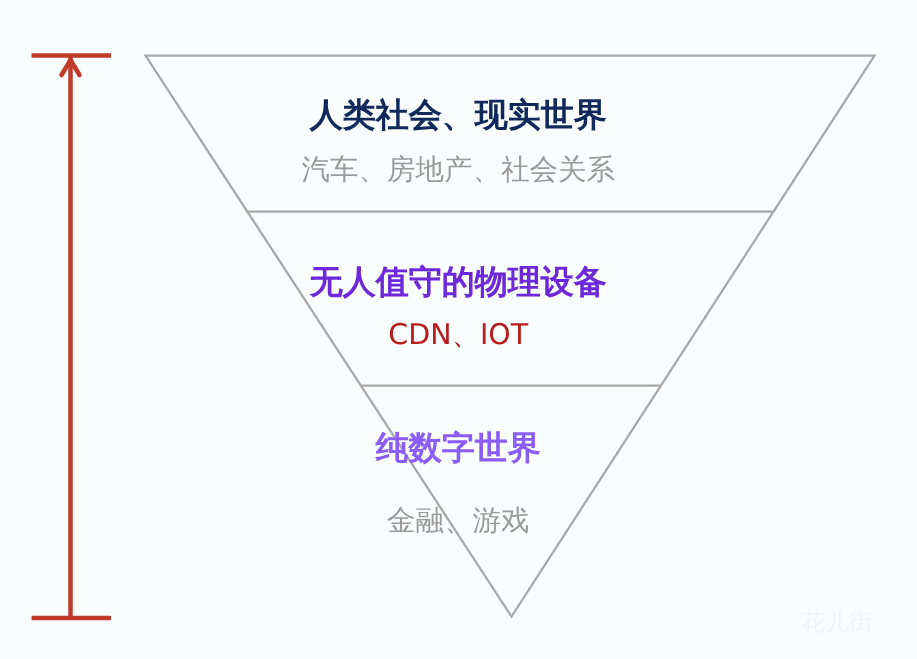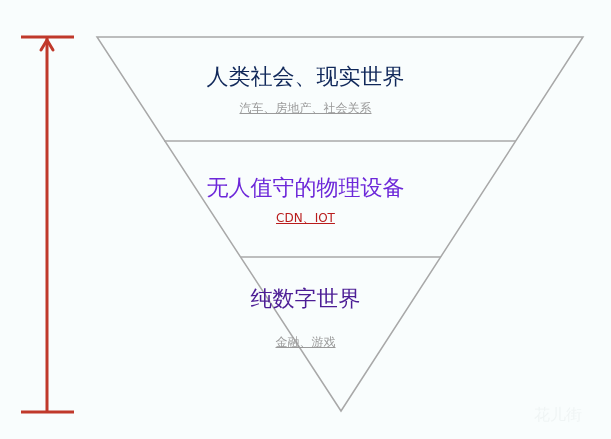--- a/index.html
+++ b/index.html
@@ -20,27 +20,26 @@
       width: 611px; height: 439px;
     }
     .label {
       position: absolute;
       left: 0;
       width: 611px;
       text-align: center;
       white-space: nowrap;
     }
     .title {
-      font-weight: normal;
+      font-weight: bold;
       font-size: 22px;
       letter-spacing: 0px;
     }
     .sub {
-      font-size: 12px;
-      text-decoration: underline;
+      font-size: 19px;
     }
     .watermark {
       position: absolute;
       left: 534px;
       top: 405px;
       font-size: 16px;
       opacity: 0.35;
       white-space: nowrap;
     }
   </style>
@@ -62,16 +61,16 @@
     <line x1="241" y1="257" x2="441" y2="257" stroke="#a8a8a8" stroke-width="1.5"></line>
   </g>
 </svg>
 
 <div class="label title" style="top:62px; color:#10285a;">人类社会、现实世界</div>
 <div class="label sub" style="top:100px; color:#9a9a9a;">汽车、房地产、社会关系</div>
 
 <div class="label title" style="top:173px; color:#6d28d9;">无人值守的物理设备</div>
 <div class="label sub" style="top:210px; color:#b91c1c;">CDN、IOT</div>
 
-<div class="label title" style="top:284px; color:#4c1d95;">纯数字世界</div>
+<div class="label title" style="top:284px; color:#8b5cf6;">纯数字世界</div>
 <div class="label sub" style="top:334px; color:#9a9a9a;">金融、游戏</div>
 
 <div class="watermark" style="color:#dfe6e6;">花儿街</div>
 
 </body></html>

